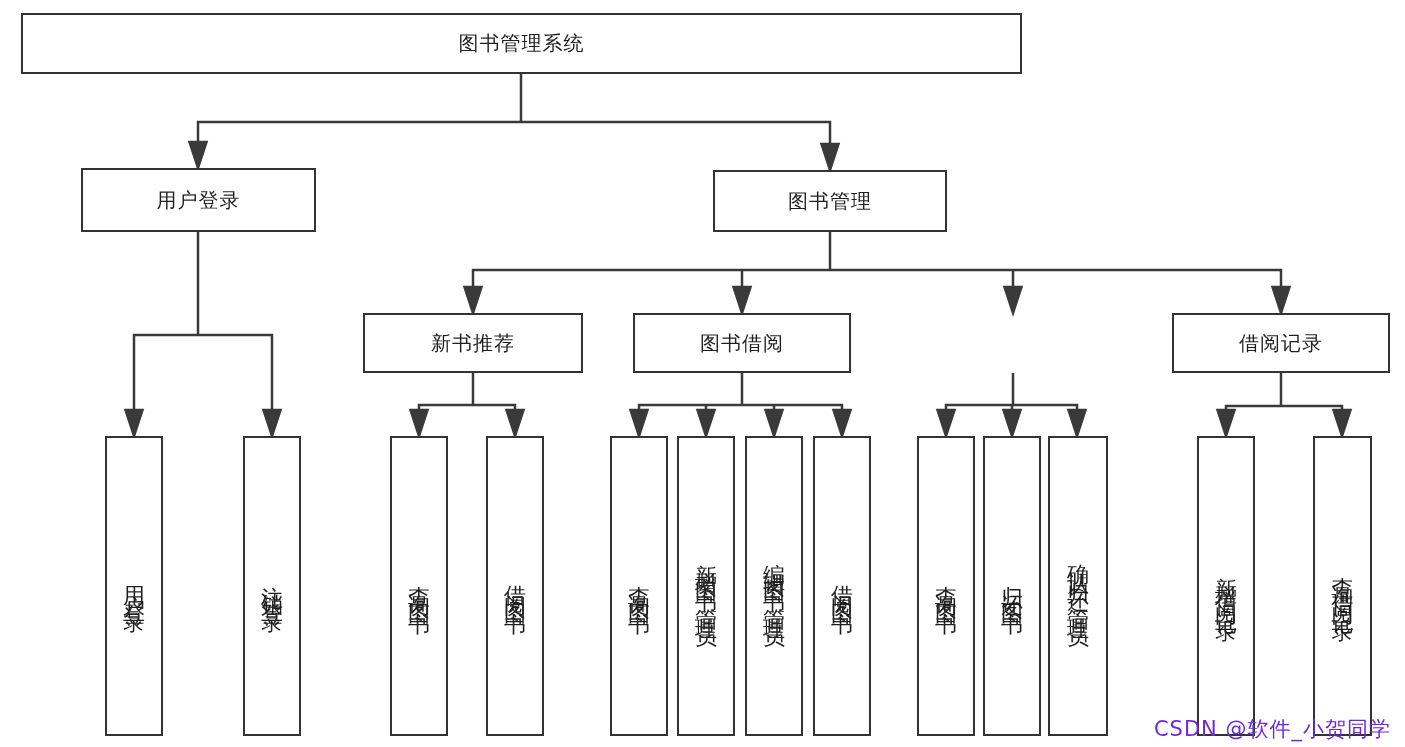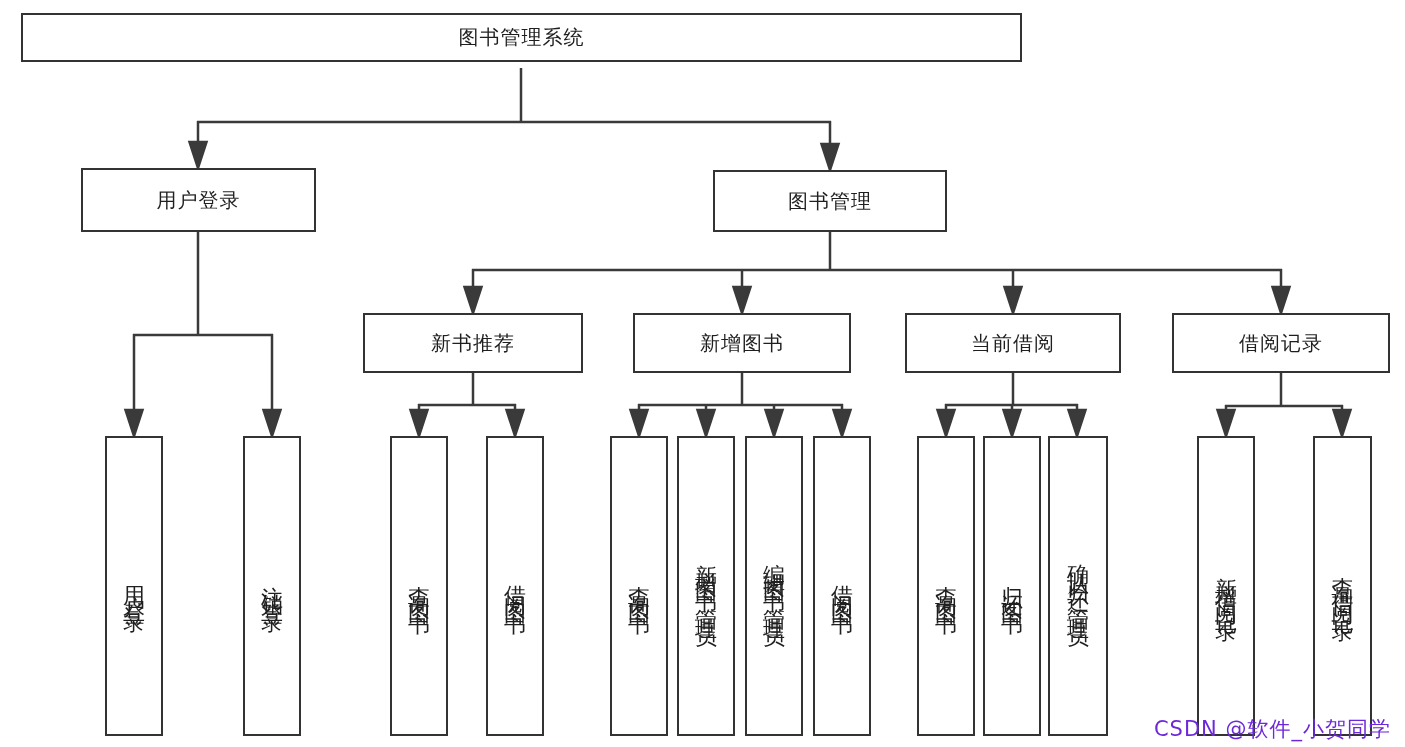--- a/index.html
+++ b/index.html
@@ -28,21 +28,21 @@
     display: flex;
     align-items: center;
     justify-content: center;
     color: #1f1f1f;
   }
   .hlabel {
     font-size: 20px;
     letter-spacing: 1px;
     white-space: nowrap;
   }
-  .root  { left: 21px;  top: 13px;  width: 1001px; height: 49px; }
+  .root  { left: 21px;  top: 13px;  width: 1001px; height: 61px; }
   .l2a   { left: 81px;  top: 168px; width: 235px;  height: 64px; }
   .l2b   { left: 713px; top: 170px; width: 234px;  height: 62px; text-align: center; }
   .l3    { top: 313px; height: 60px; text-align: center; }
   .l3a   { left: 363px;  width: 220px; }
   .l3b   { left: 633px;  width: 218px; }
   .l3c   { left: 905px;  width: 216px; }
   .l3d   { left: 1172px; width: 218px; }
   .leaf  {
     top: 436px;
     width: 58px;
@@ -159,24 +159,21 @@
     <span class="hlabel">用户登录</span>
   </div>
   <div class="box l2b">
     <span class="hlabel">图书管理</span>
   </div>
 
   <div class="box l3 l3a">
     <span class="hlabel">新书推荐</span>
   </div>
   <div class="box l3 l3b">
-    <span class="hlabel">新增图书</span>
-  </div>
-  <div class="box l3 l3c">
-    <span class="hlabel">当前借阅</span>
+    <span class="hlabel">图书借阅</span>
   </div>
   <div class="box l3 l3d">
     <span class="hlabel">借阅记录</span>
   </div>
 
   <div class="box leaf" style="left:105px">
     <span class="vtext">用户登录</span>
   </div>
   <div class="box leaf" style="left:243px">
     <span class="vtext">注销登录</span>

